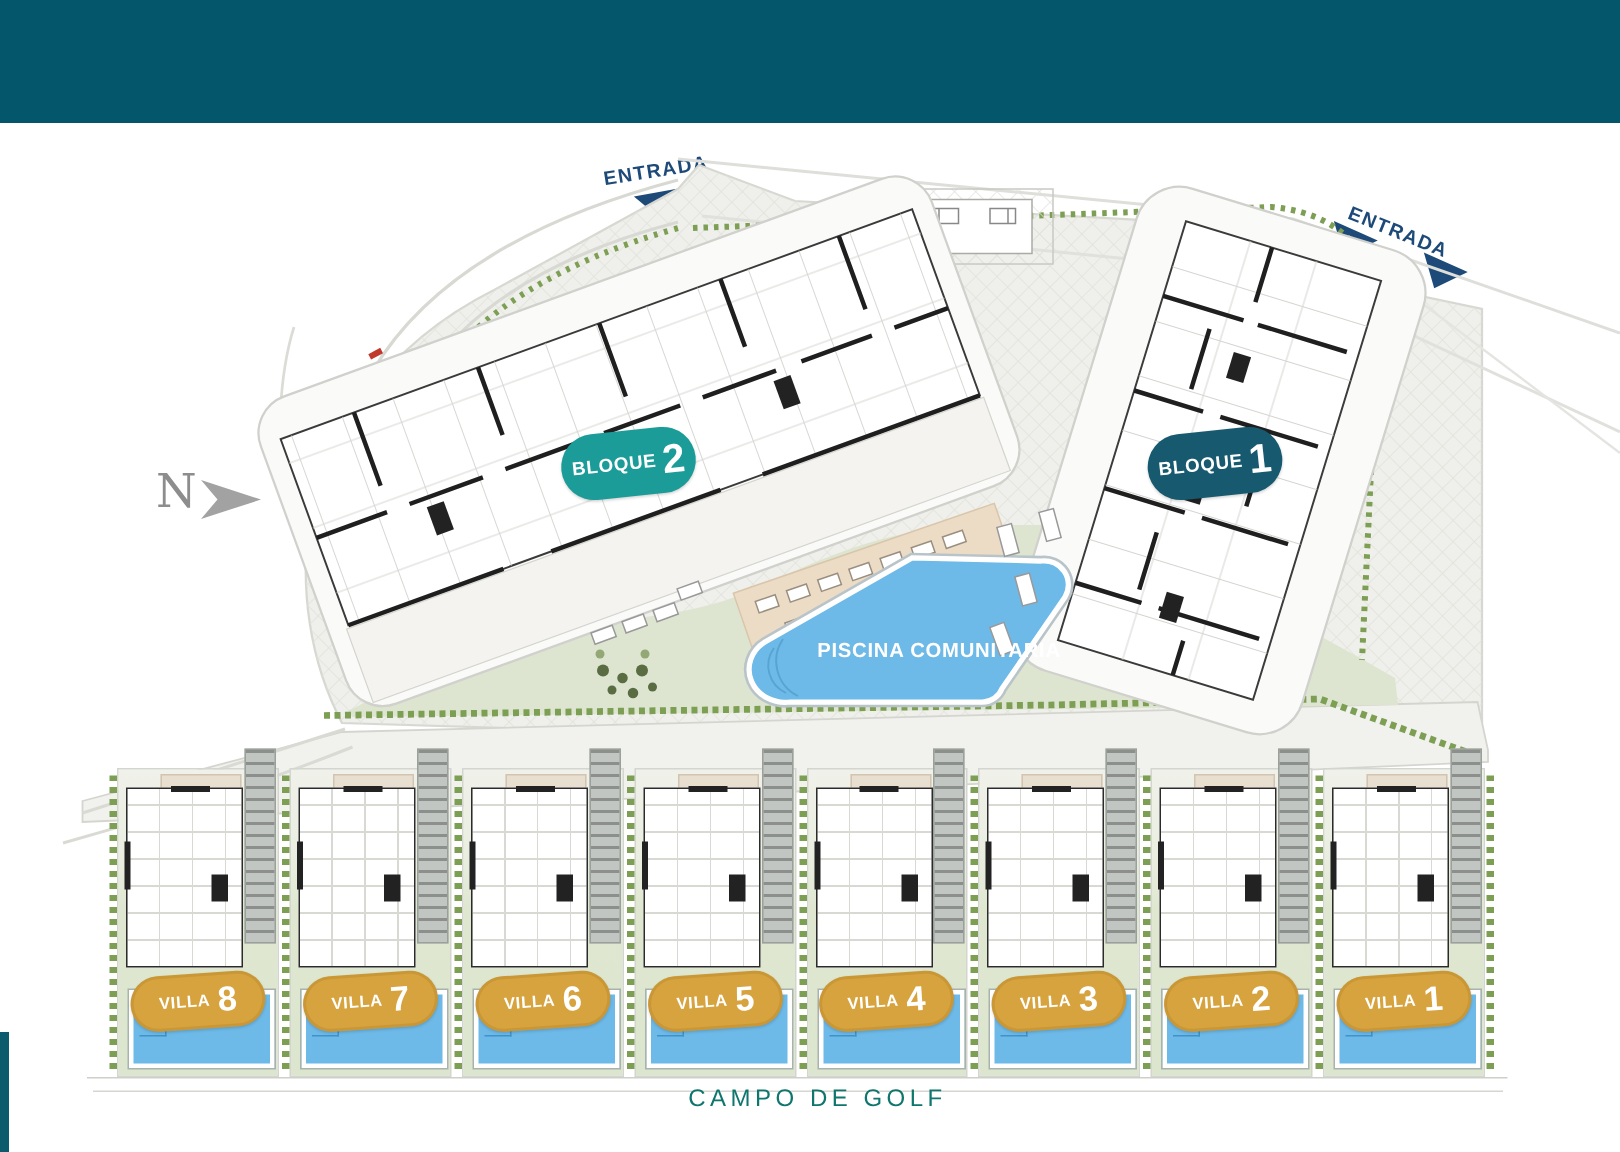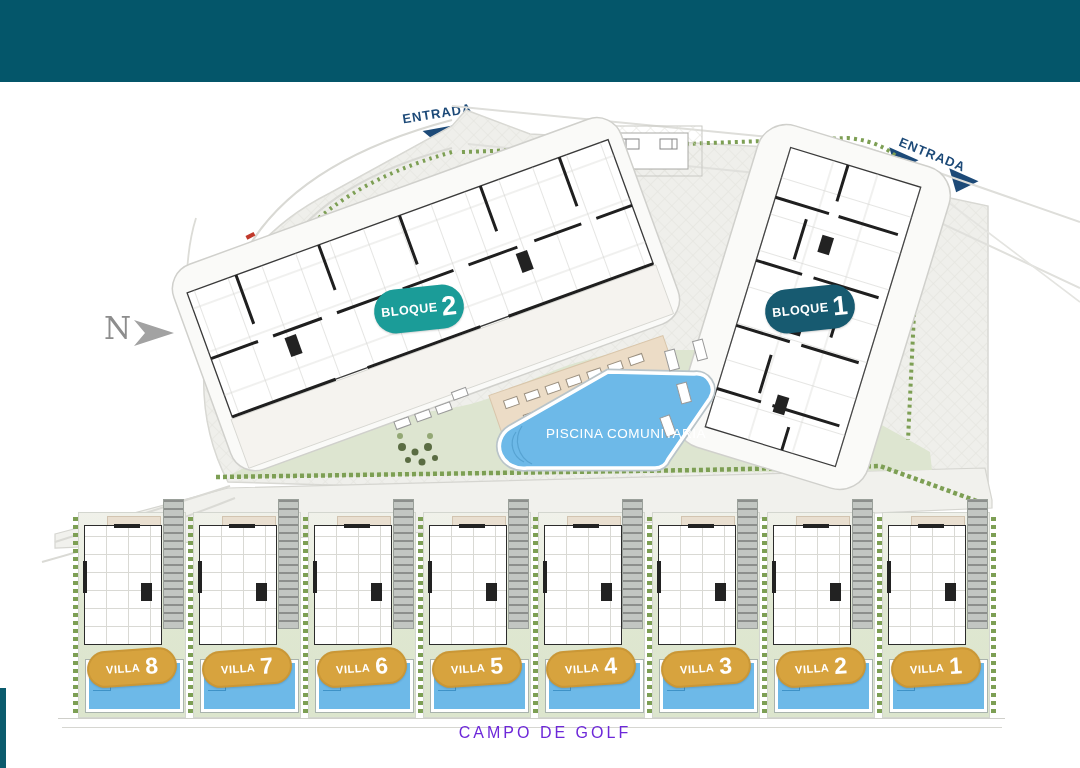--- a/index.html
+++ b/index.html
@@ -32,21 +32,21 @@
   .bloque-badge{position:absolute;width:90px;height:44px;border-radius:22px;
     display:flex;align-items:center;justify-content:center;gap:4px;color:#fff;
     transform:rotate(-6deg);box-shadow:0 1px 2px rgba(0,0,0,.18);z-index:6;cursor:pointer;}
   .bloque-badge .b-name{font-size:12.5px;font-weight:bold;letter-spacing:.5px;}
   .bloque-badge .b-num{font-size:27px;font-weight:bold;line-height:1;}
   #bloque2{left:374px;top:287px;background:#1b9c98;}
   #bloque1{left:765px;top:287px;background:#175a70;}
 
   
   .pool-label{position:absolute;left:538px;top:426px;width:176px;text-align:center;
-    color:#fff;font-weight:normal;font-size:13.5px;letter-spacing:.5px;z-index:6;}
+    color:#fff;font-weight:bold;font-size:13.5px;letter-spacing:.5px;z-index:6;}
 
   
   .villas-row{position:absolute;left:78px;top:512px;width:912px;height:206px;
     display:flex;gap:7px;z-index:4;}
   .villa-card{position:relative;flex:1;border:1px solid #d3d6cf;
     background:linear-gradient(180deg,#f0f1ea 0%,#eaeee0 28%,#dfe7d1 45%,#dce5cd 100%);}
   .villa-card .hedge{position:absolute;left:-6px;top:4px;bottom:2px;width:5px;
     background:repeating-linear-gradient(180deg,#7d9f54 0 4px,rgba(0,0,0,0) 4px 8px);}
   .villa-card:last-child .hedge-r{position:absolute;right:-7px;top:4px;bottom:2px;width:5px;
     background:repeating-linear-gradient(180deg,#7d9f54 0 4px,rgba(0,0,0,0) 4px 8px);}
@@ -75,21 +75,21 @@
     display:flex;align-items:center;justify-content:center;gap:5px;
     box-shadow:inset 0 0 0 2px rgba(165,115,30,.25),0 1px 2px rgba(0,0,0,.15);
     z-index:5;cursor:pointer;}
   .villa-badge .v-name{font-size:11px;font-weight:bold;letter-spacing:.5px;}
   .villa-badge .v-num{font-size:23px;font-weight:bold;line-height:1;}
 
   
   .lot-line-1{position:absolute;left:58px;top:718px;width:947px;height:1px;background:#cfcfca;}
   .lot-line-2{position:absolute;left:62px;top:727px;width:940px;height:1px;background:#d6d6d1;}
   .golf-label{position:absolute;left:420px;top:724px;width:250px;text-align:center;
-    color:#6d28d9;font-size:16px;letter-spacing:3px;}
+    color:#0f766e;font-size:16px;letter-spacing:3px;}
 
   svg{position:absolute;left:0;top:0;z-index:1;}
 </style>
 </head>
 <body>
 
 <div id="stage">
 
   <svg width="1080" height="768" viewBox="0 0 1080 768">
     <defs>

